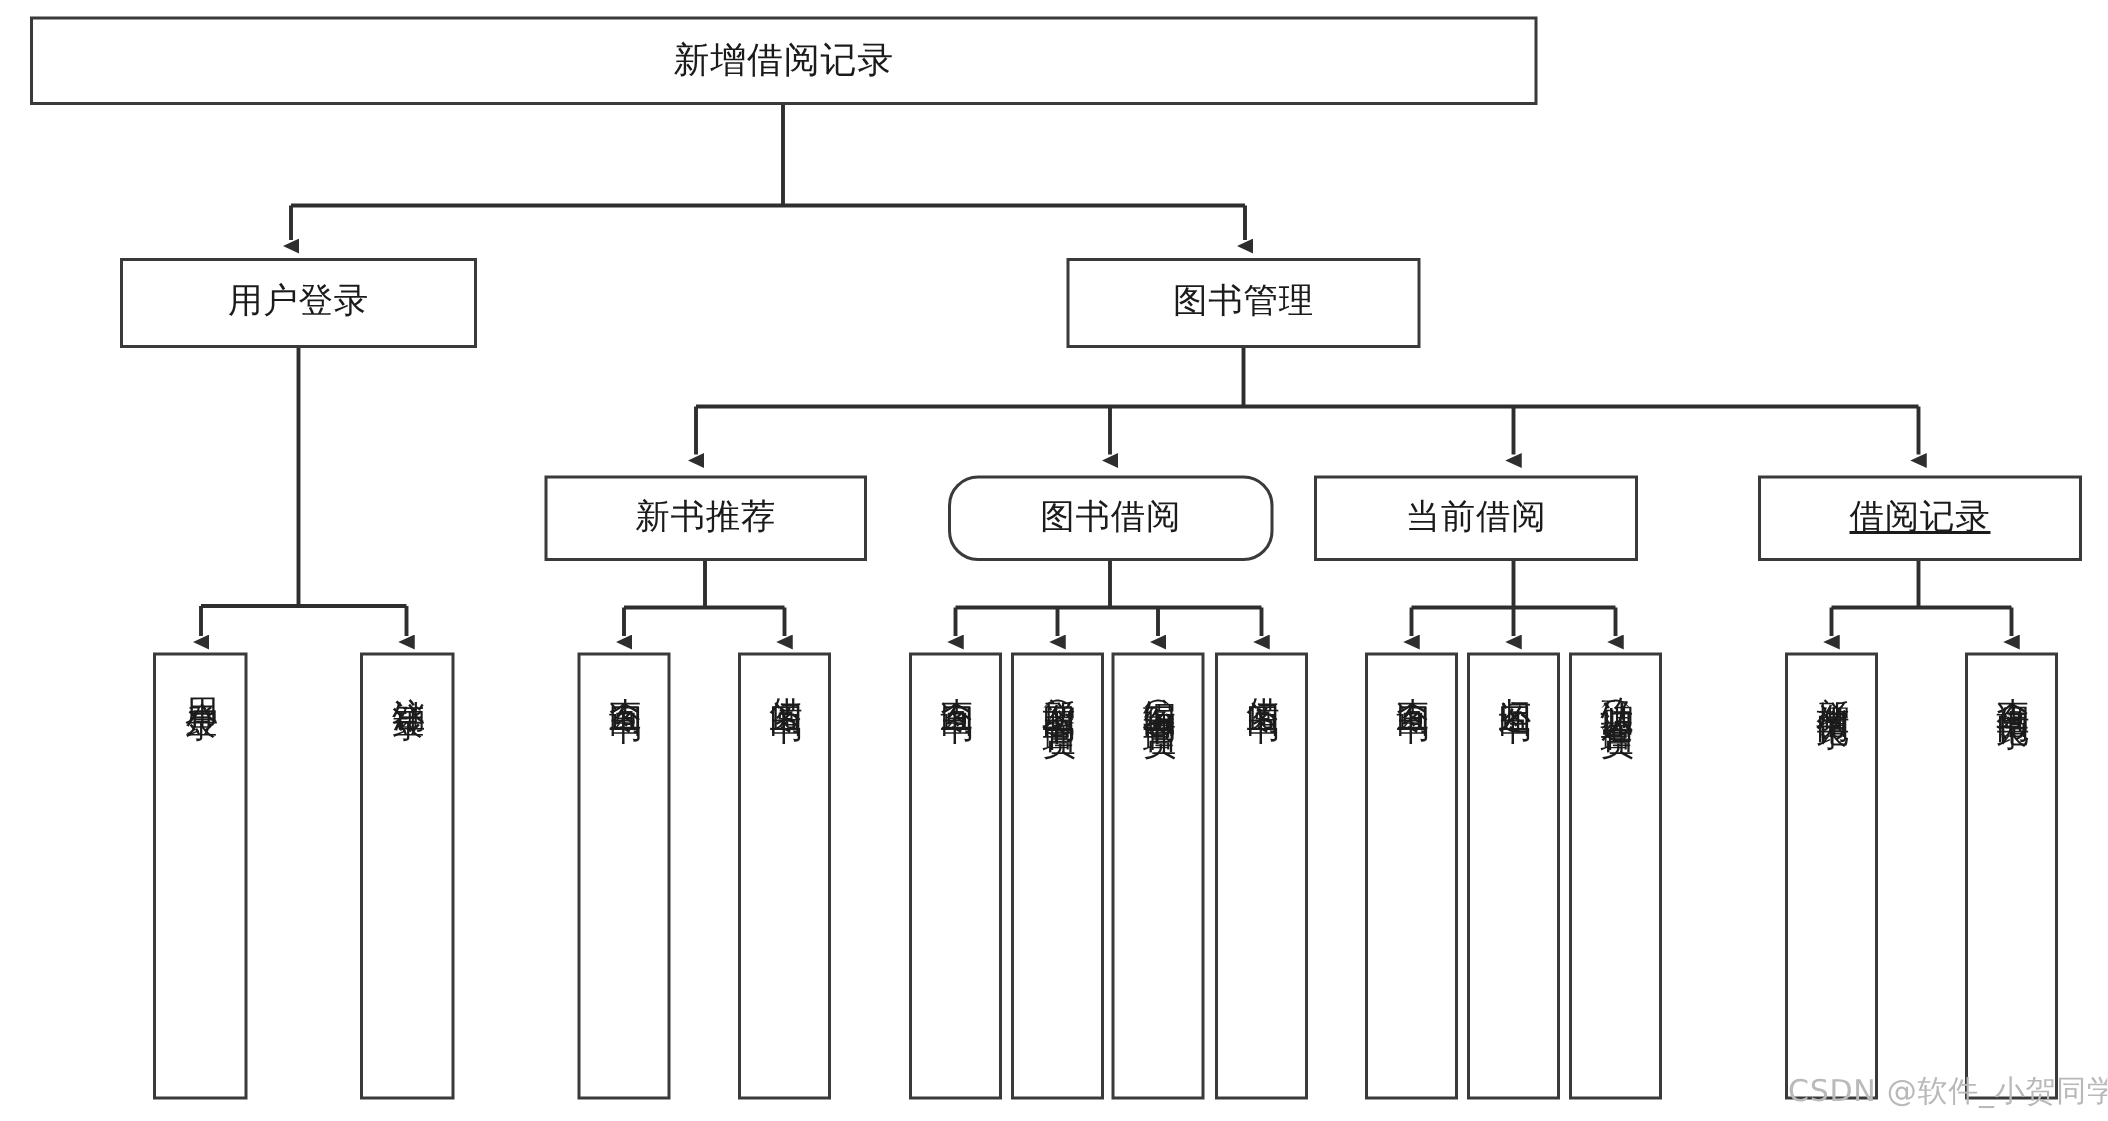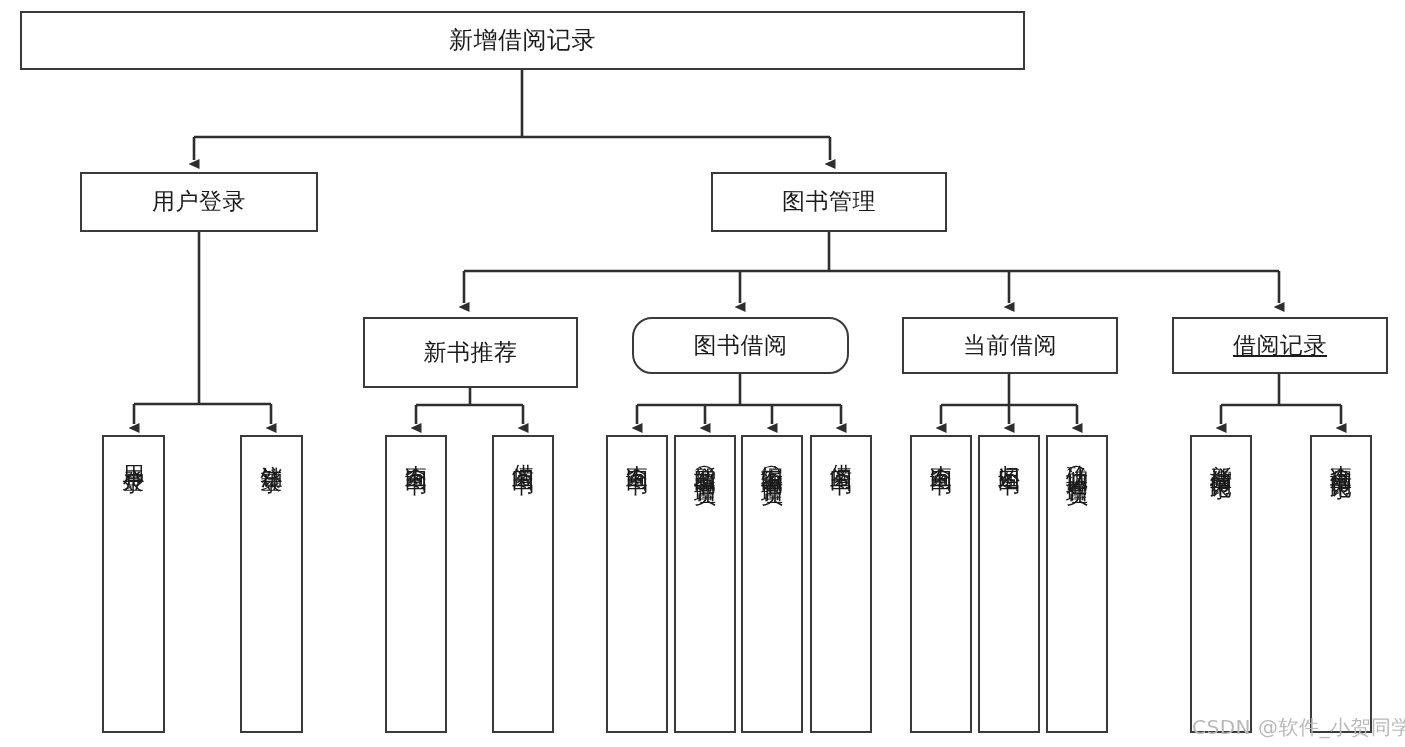--- a/index.html
+++ b/index.html
@@ -131,27 +131,27 @@
     <span class="label">新增借阅记录</span>
   </div>
 
   <div class="node horiz" style="left:80px; top:172px; width:238px; height:60px;">
     <span class="label">用户登录</span>
   </div>
   <div class="node horiz" style="left:711px; top:172px; width:236px; height:60px;">
     <span class="label">图书管理</span>
   </div>
 
-  <div class="node horiz" style="left:363px; top:317px; width:215px; height:71px;">
+  <div class="node horiz" style="left:363px; top:317px; width:215px; height:57px;">
     <span class="label">新书推荐</span>
   </div>
   <div class="node horiz" style="left:632px; top:317px; width:217px; height:57px;border-radius:20px;">
     <span class="label">图书借阅</span>
   </div>
-  <div class="node horiz" style="left:902px; top:317px; width:216px; height:57px;">
+  <div class="node horiz" style="left:876px; top:317px; width:216px; height:57px;">
     <span class="label">当前借阅</span>
   </div>
   <div class="node horiz" style="left:1172px; top:317px; width:216px; height:57px;text-decoration:underline;">
     <span class="label">借阅记录</span>
   </div>
 
   <div class="node vert" style="left:102px; top:435px; width:63px; height:298px;">
     <span class="label">用户登录</span>
   </div>
   <div class="node vert" style="left:240px; top:435px; width:63px; height:298px;">

